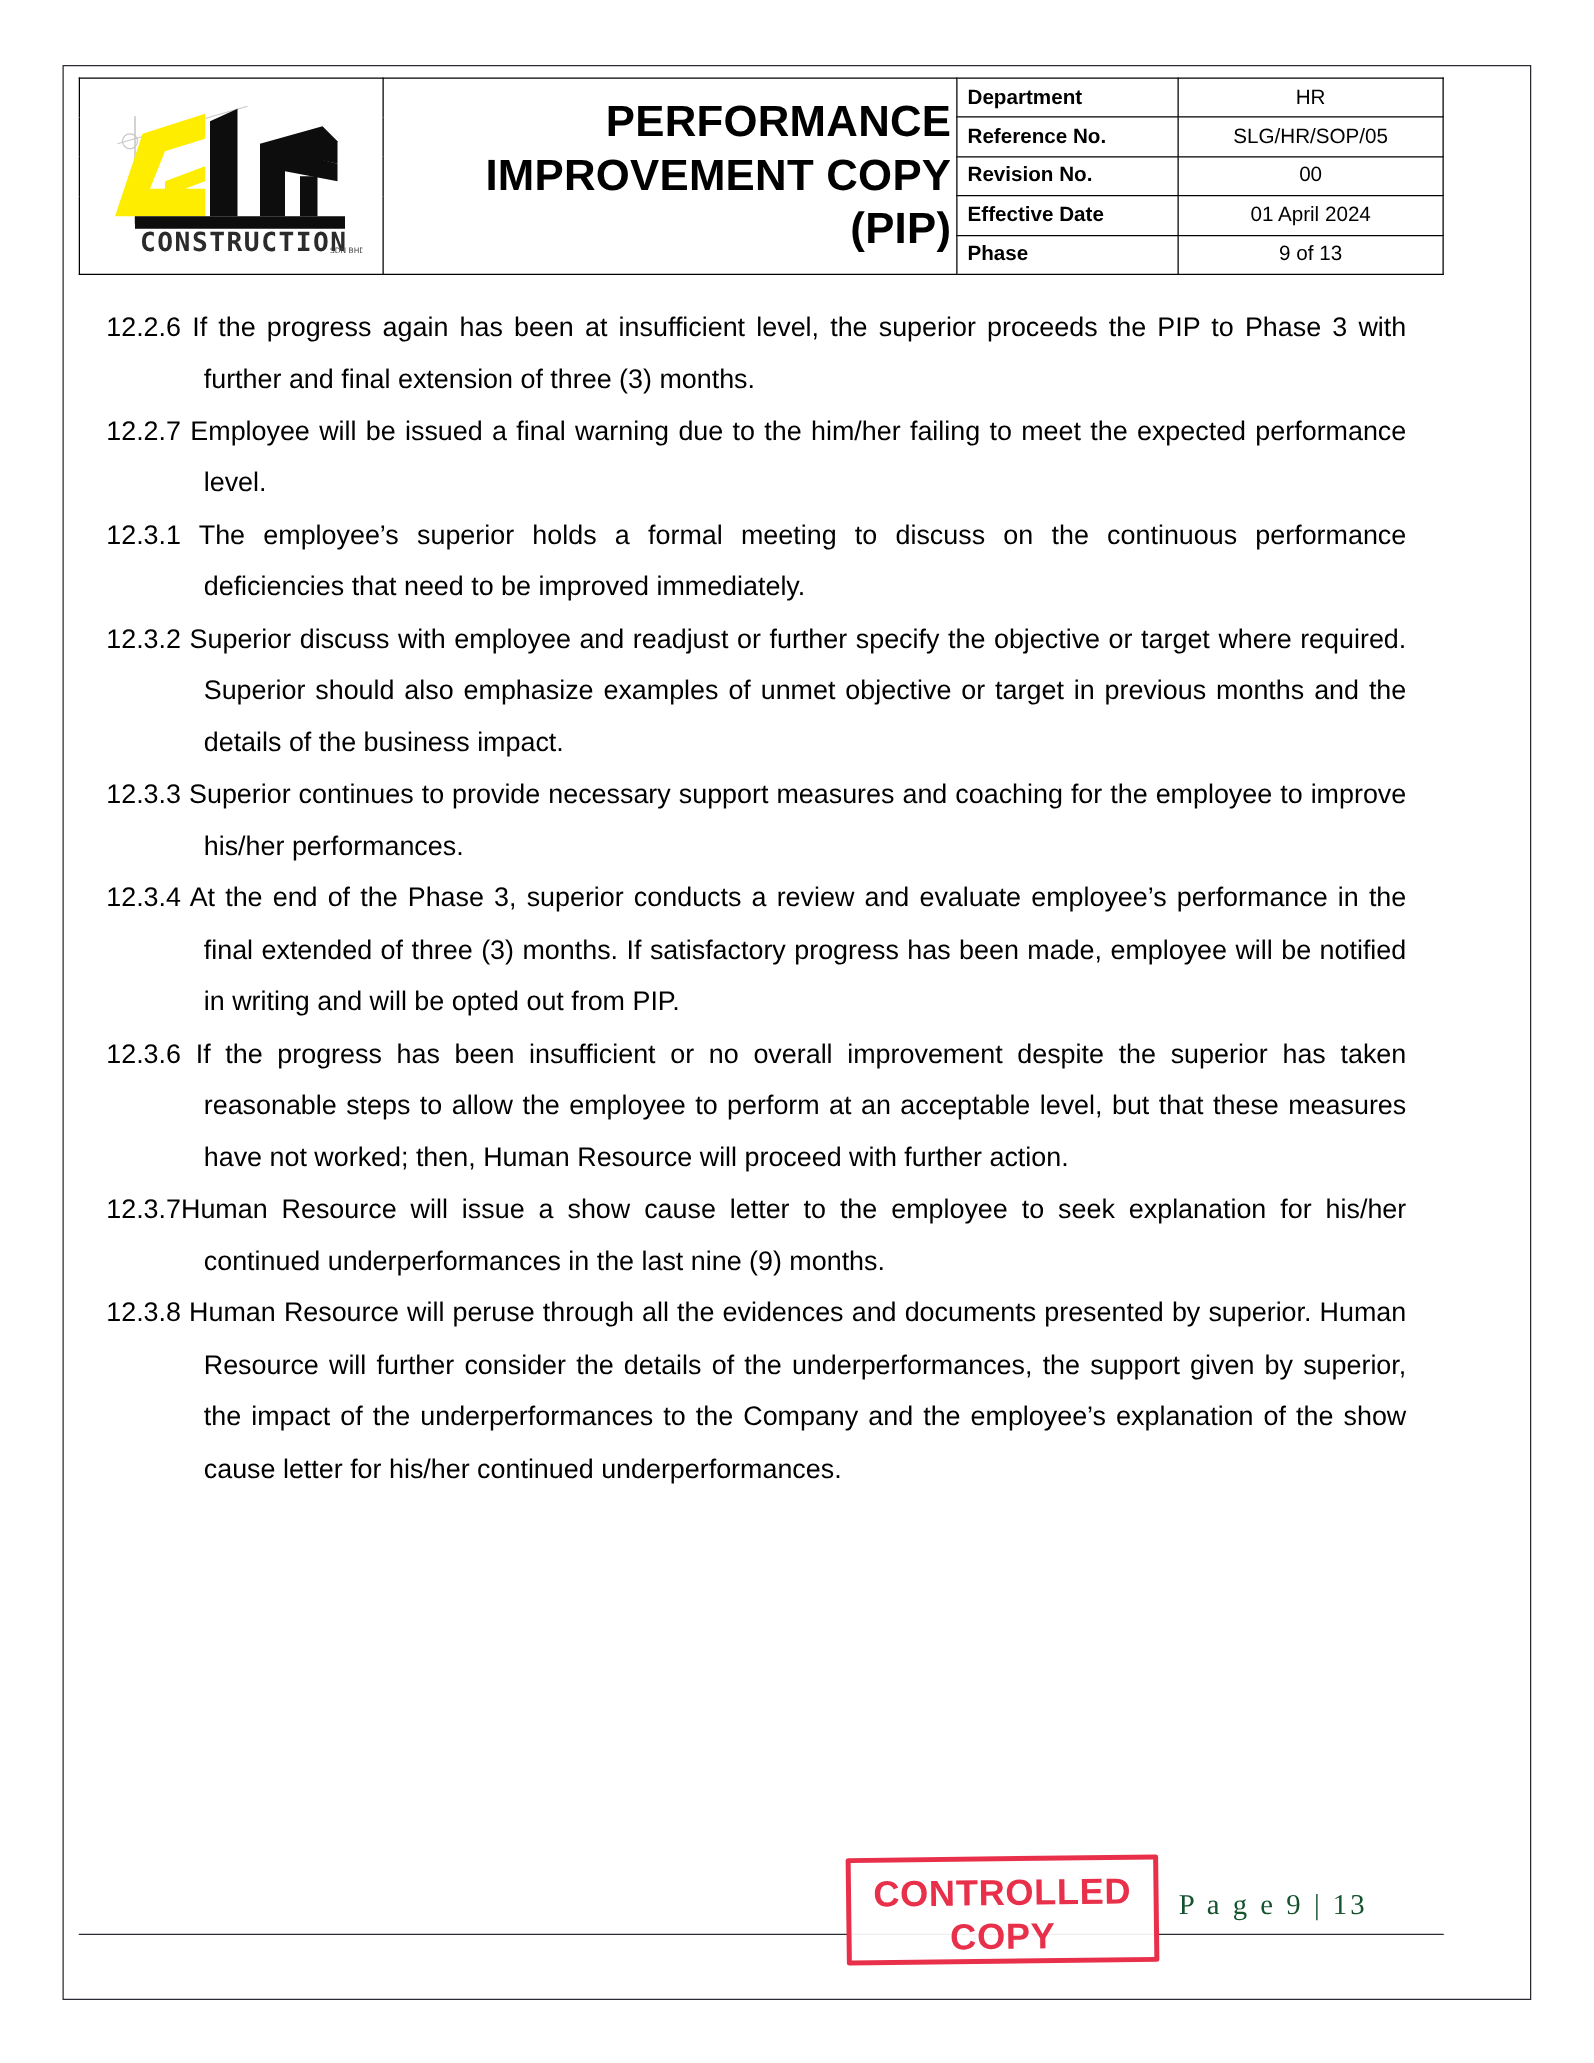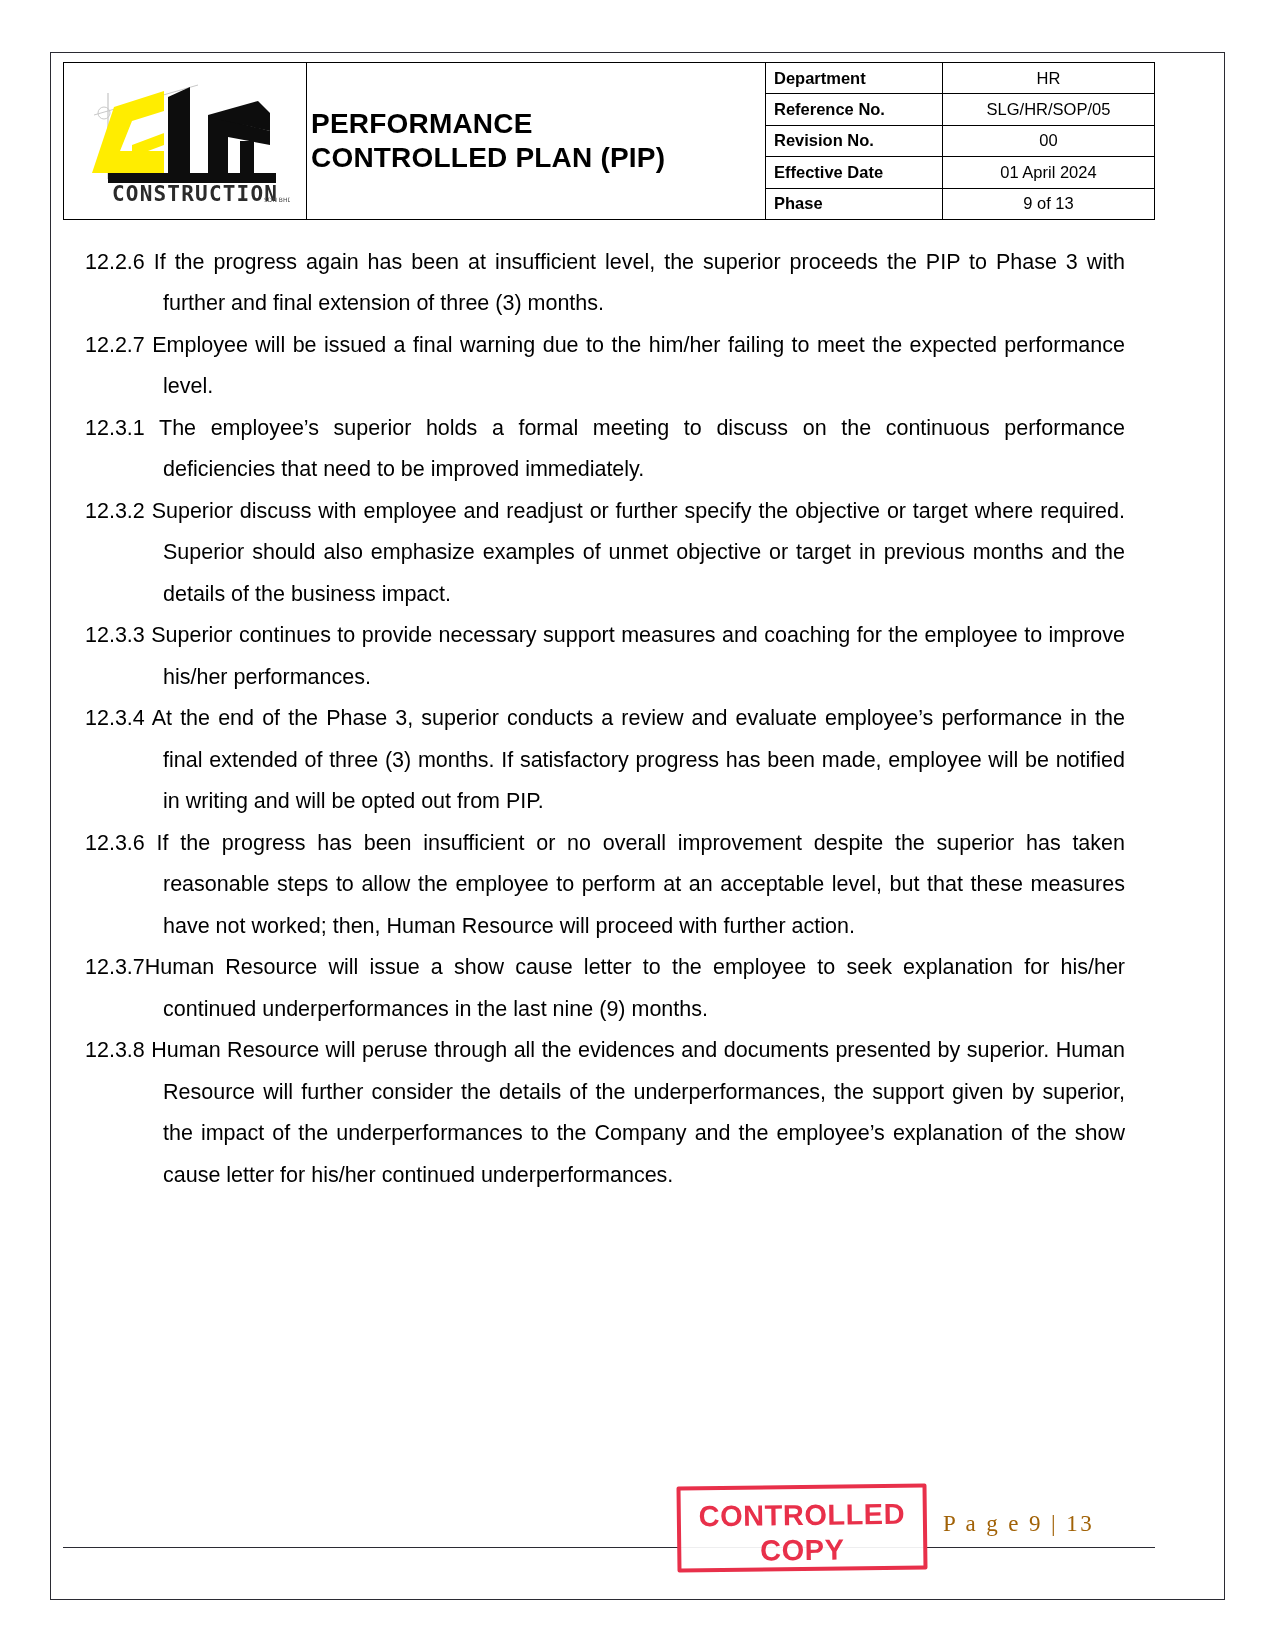--- a/index.html
+++ b/index.html
@@ -47,23 +47,23 @@
     vertical-align: middle;
   }
   .logo-cell {
     width: 230px;
     height: 148px;
     text-align: center;
     padding: 4px 6px !important;
   }
   .title-cell {
     width: 450px;
-    text-align: left;
-    font-weight: bold;
-    font-size: 28px;
+    text-align: right;
+    font-weight: bold;
+    font-size: 35px;
     line-height: 1.22;
     letter-spacing: 0.2px;
     padding: 0 4px !important;
   }
   .meta-label {
     width: 160px;
     font-weight: bold;
     font-size: 16.5px;
     height: 29.6px;
     padding: 0 8px !important;
@@ -178,21 +178,21 @@
     letter-spacing: 0.5px;
     padding-top: 9px;
     transform: rotate(-0.7deg);
   }
   .page-num {
     position: absolute;
     left: 880px;
     top: 36px;
     font-family: "Liberation Serif", serif;
     font-size: 23px;
-    color: #a16207;
+    color: #14532d;
     letter-spacing: 2.4px;
     white-space: nowrap;
   }
 </style>
 </head>
 <body>
 
 <div class="page-border"></div>
 
 <div class="page-inner">
@@ -219,21 +219,21 @@
 
             <rect x="28" y="98" width="168" height="10" fill="#0d0d0d"></rect>
 
             <text x="32" y="126" font-family="DejaVu Sans Mono, monospace" font-size="21" font-weight="bold" letter-spacing="1.2" fill="#2b2b2b">CONSTRUCTION</text>
             <text x="184" y="127" font-family="DejaVu Sans, sans-serif" font-size="6" fill="#444">SDN BHD</text>
           </svg>
         </div>
       </td>
       <td class="title-cell" rowspan="5">
         <div>PERFORMANCE</div>
-        <div>CONTROLLED PLAN (PIP)</div>
+        <div>IMPROVEMENT COPY (PIP)</div>
       </td>
       <td class="meta-label">Department</td>
       <td class="meta-value">HR</td>
     </tr>
     <tr>
       <td class="meta-label">Reference No.</td>
       <td class="meta-value">SLG/HR/SOP/05</td>
     </tr>
     <tr>
       <td class="meta-label">Revision No.</td>

